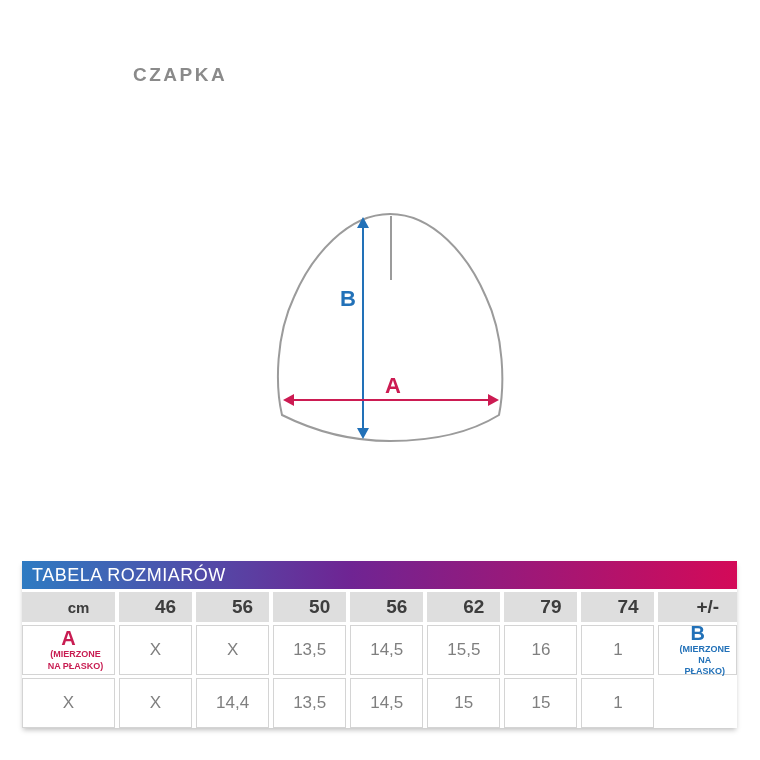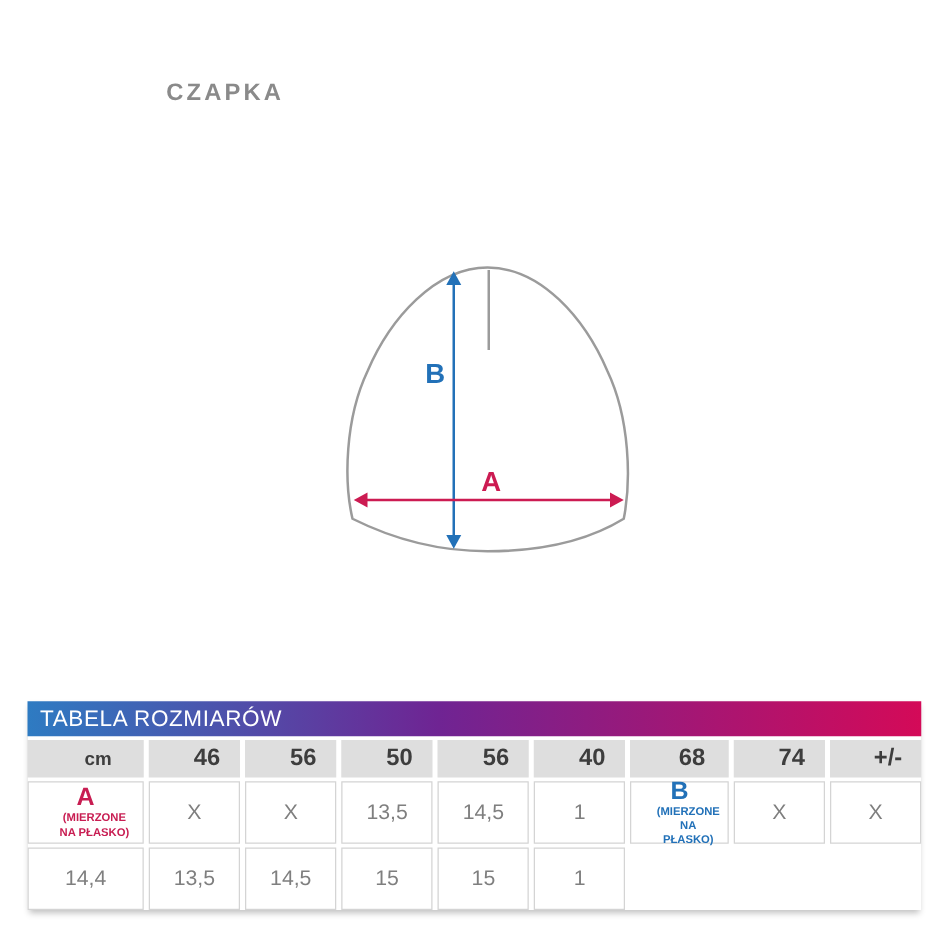--- a/index.html
+++ b/index.html
@@ -130,33 +130,35 @@
   <div class="size-table">
     <div class="table-title">TABELA ROZMIARÓW</div>
 
     <div class="table-grid">
 
       <div class="hcell unit">cm</div>
       <div class="hcell">46</div>
       <div class="hcell">56</div>
       <div class="hcell">50</div>
       <div class="hcell">56</div>
-      <div class="hcell">40</div>
-      <div class="hcell">68</div>
+      <div class="hcell">62</div>
+      <div class="hcell">79</div>
       <div class="hcell">74</div>
       <div class="hcell">+/-</div>
 
       <div class="bcell row-label row-a">
         <span class="big">A</span>
         <span class="sub">(MIERZONE NA PŁASKO)</span>
       </div>
       <div class="bcell">X</div>
       <div class="bcell">X</div>
       <div class="bcell">13,5</div>
       <div class="bcell">14,5</div>
+      <div class="bcell">15,5</div>
+      <div class="bcell">16</div>
       <div class="bcell">1</div>
 
       <div class="bcell row-label row-b">
         <span class="big">B</span>
         <span class="sub">(MIERZONE NA PŁASKO)</span>
       </div>
       <div class="bcell">X</div>
       <div class="bcell">X</div>
       <div class="bcell">14,4</div>
       <div class="bcell">13,5</div>

